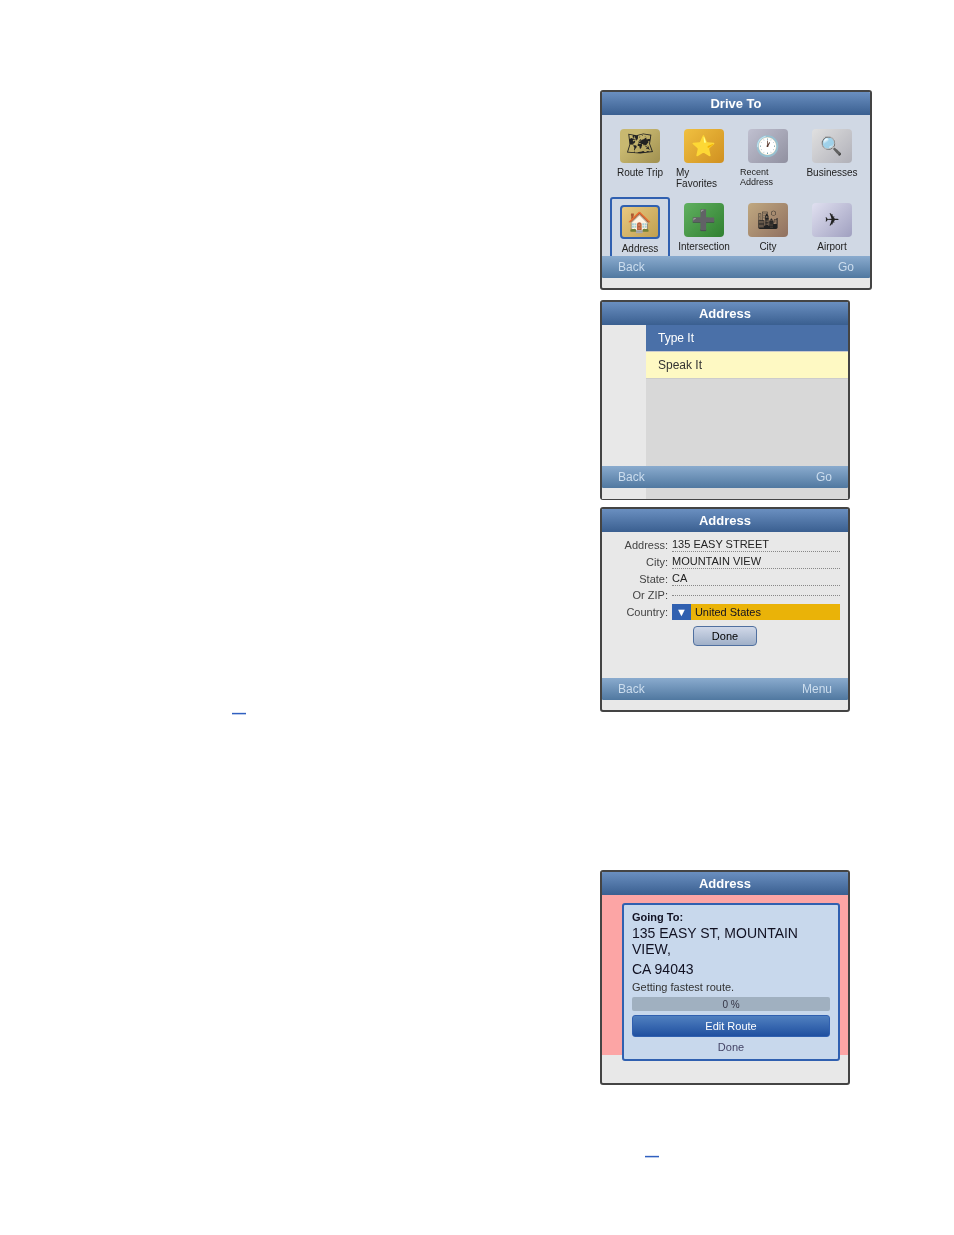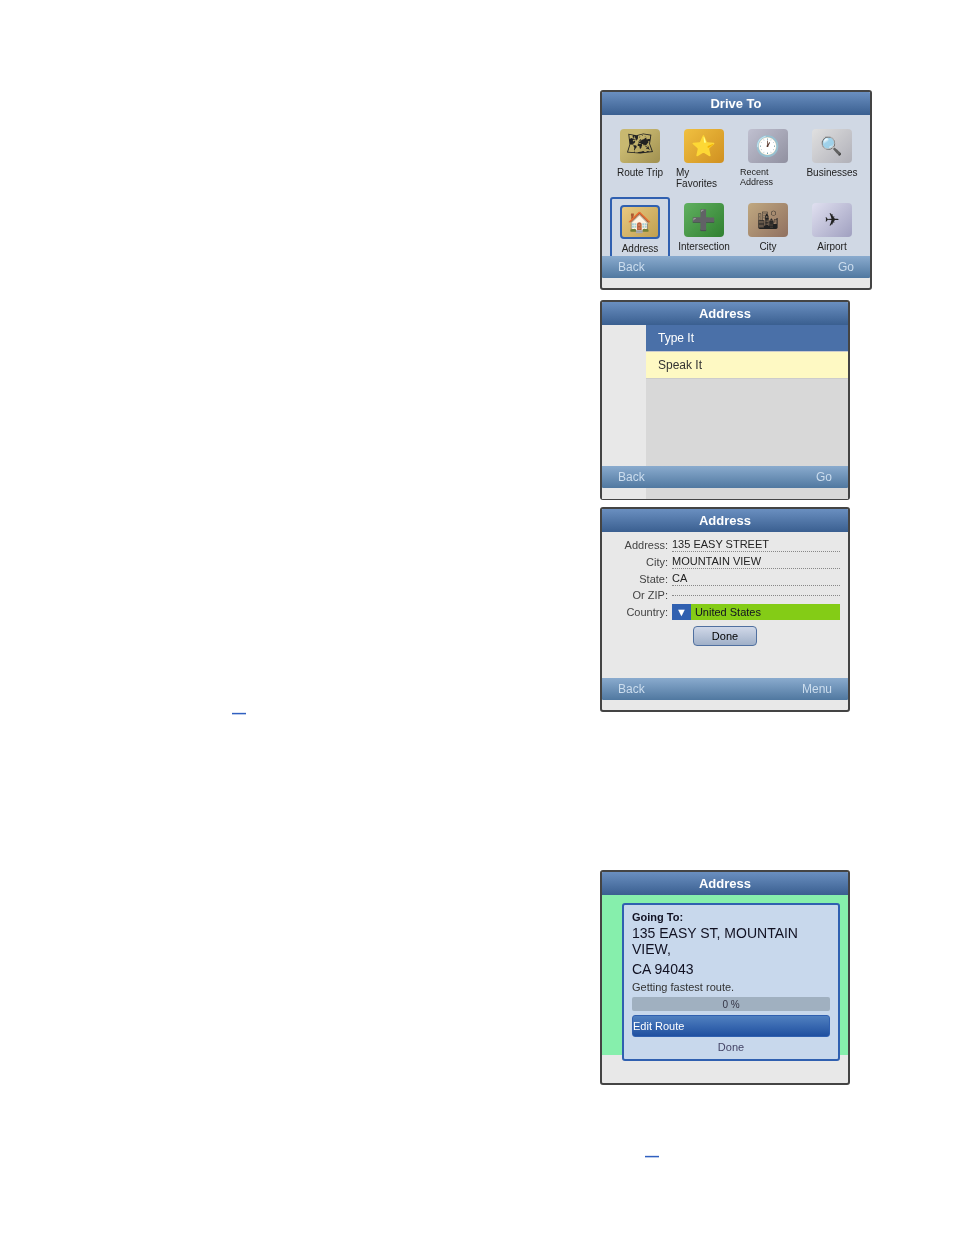--- a/index.html
+++ b/index.html
@@ -240,21 +240,21 @@
       border: none;
       padding: 2px 4px;
       font-size: 11px;
       cursor: pointer;
       display: flex;
       align-items: center;
       gap: 2px;
     }
 
     .country-value {
-      background: #84cc16;
+      background: #eab308;
       color: #112;
       font-size: 11px;
       padding: 2px 4px;
       flex: 1;
     }
 
     .done-btn {
       background: linear-gradient(to bottom, #d0d8e8, #a0b0c8);
       border: 1px solid #5070a0;
       border-radius: 4px;
@@ -268,21 +268,21 @@
     
     #panel-address-popup {
       left: 600px;
       top: 870px;
       width: 250px;
       height: 215px;
     }
 
     .address-form-bg {
       padding: 6px 8px;
-      background: #86efac;
+      background: #fca5a5;
       position: relative;
       min-height: 160px;
     }
 
     
     .route-popup {
       position: absolute;
       top: 8px;
       left: 20px;
       right: 8px;
@@ -326,20 +326,21 @@
 
     .edit-route-btn {
       background: linear-gradient(to bottom, #5080c0, #2050a0);
       color: white;
       border: 1px solid #3060b0;
       border-radius: 3px;
       padding: 4px 0;
       font-size: 11px;
       cursor: pointer;
       width: 100%;
+      text-align: center;
       margin-bottom: 4px;
     }
 
     .done-link {
       color: #446;
       font-size: 11px;
       text-align: center;
       display: block;
       cursor: pointer;
     }

